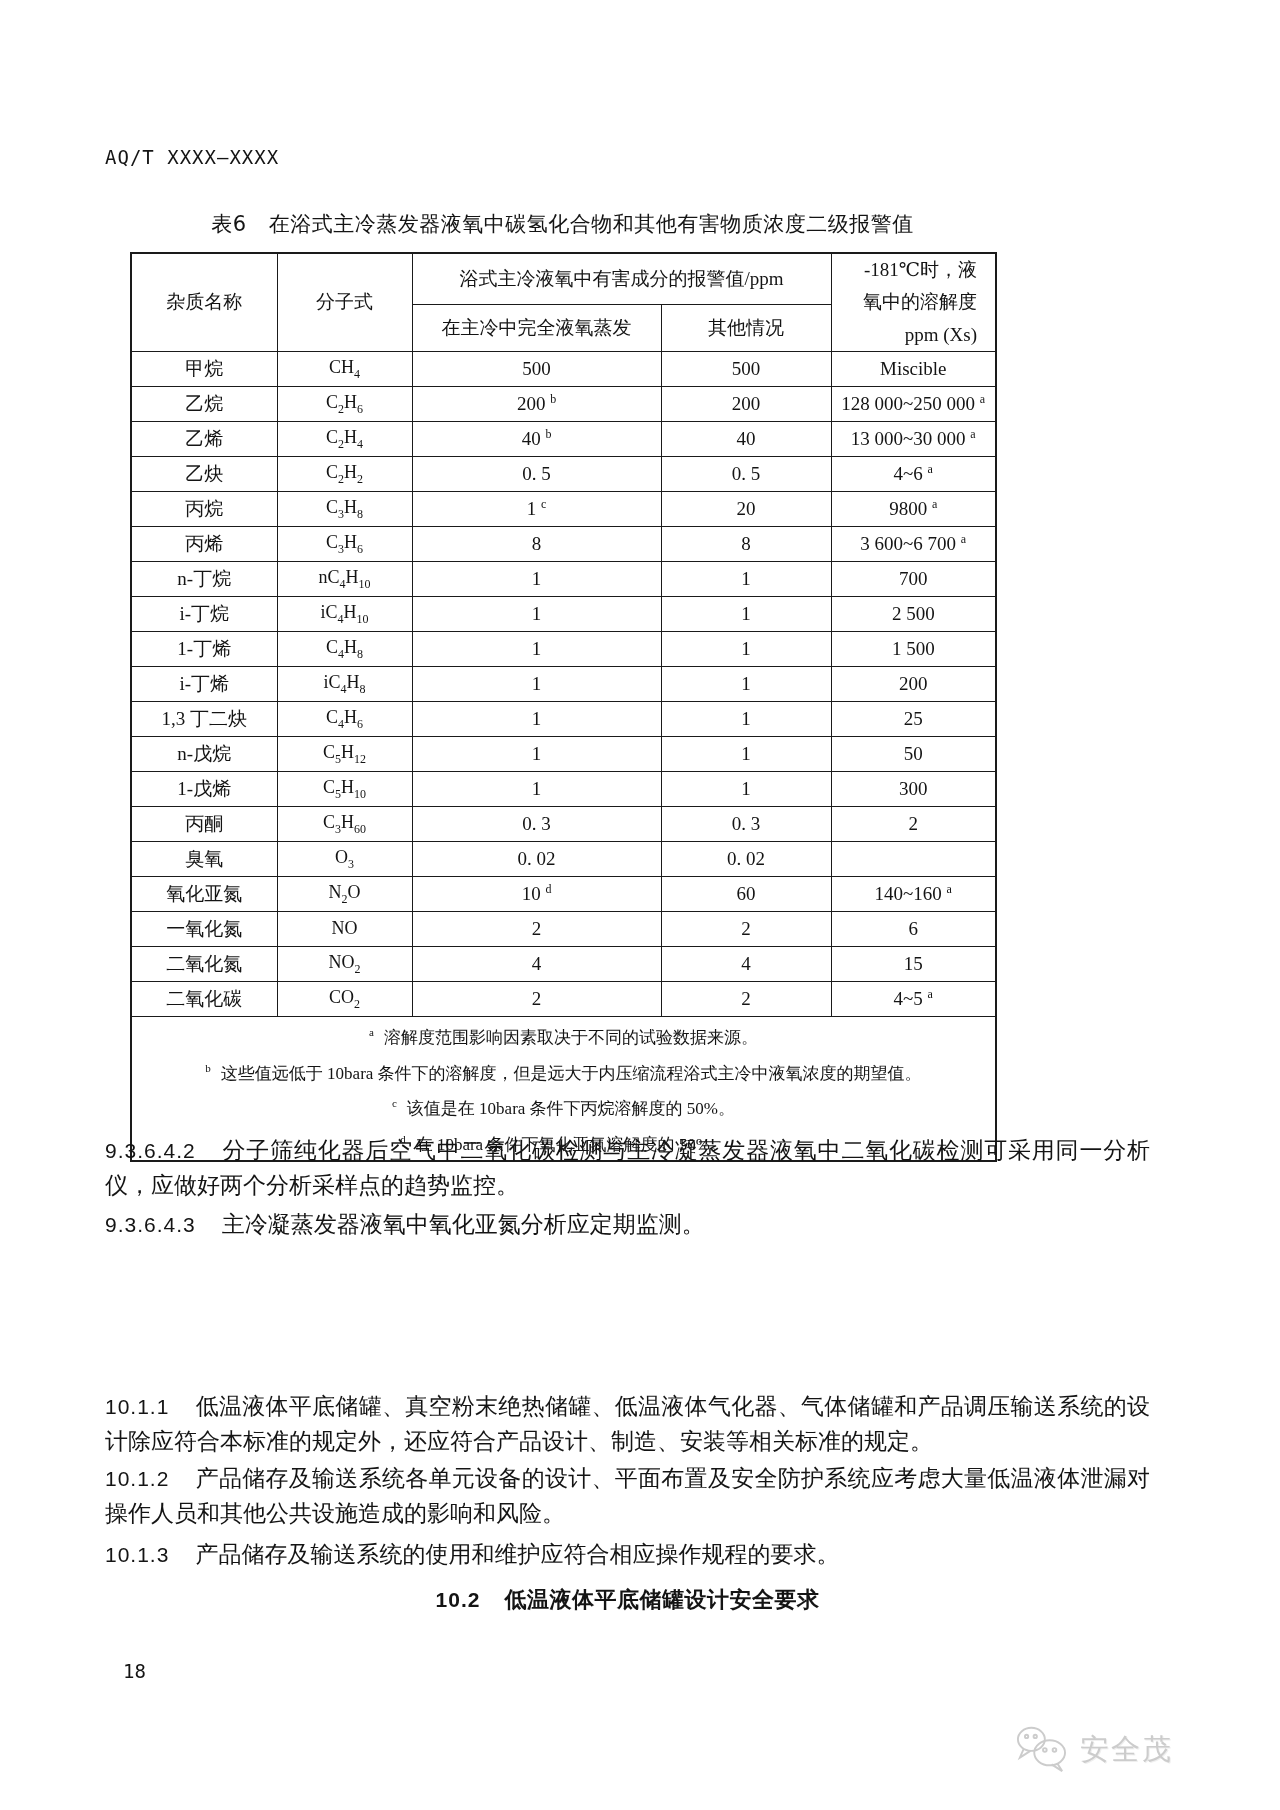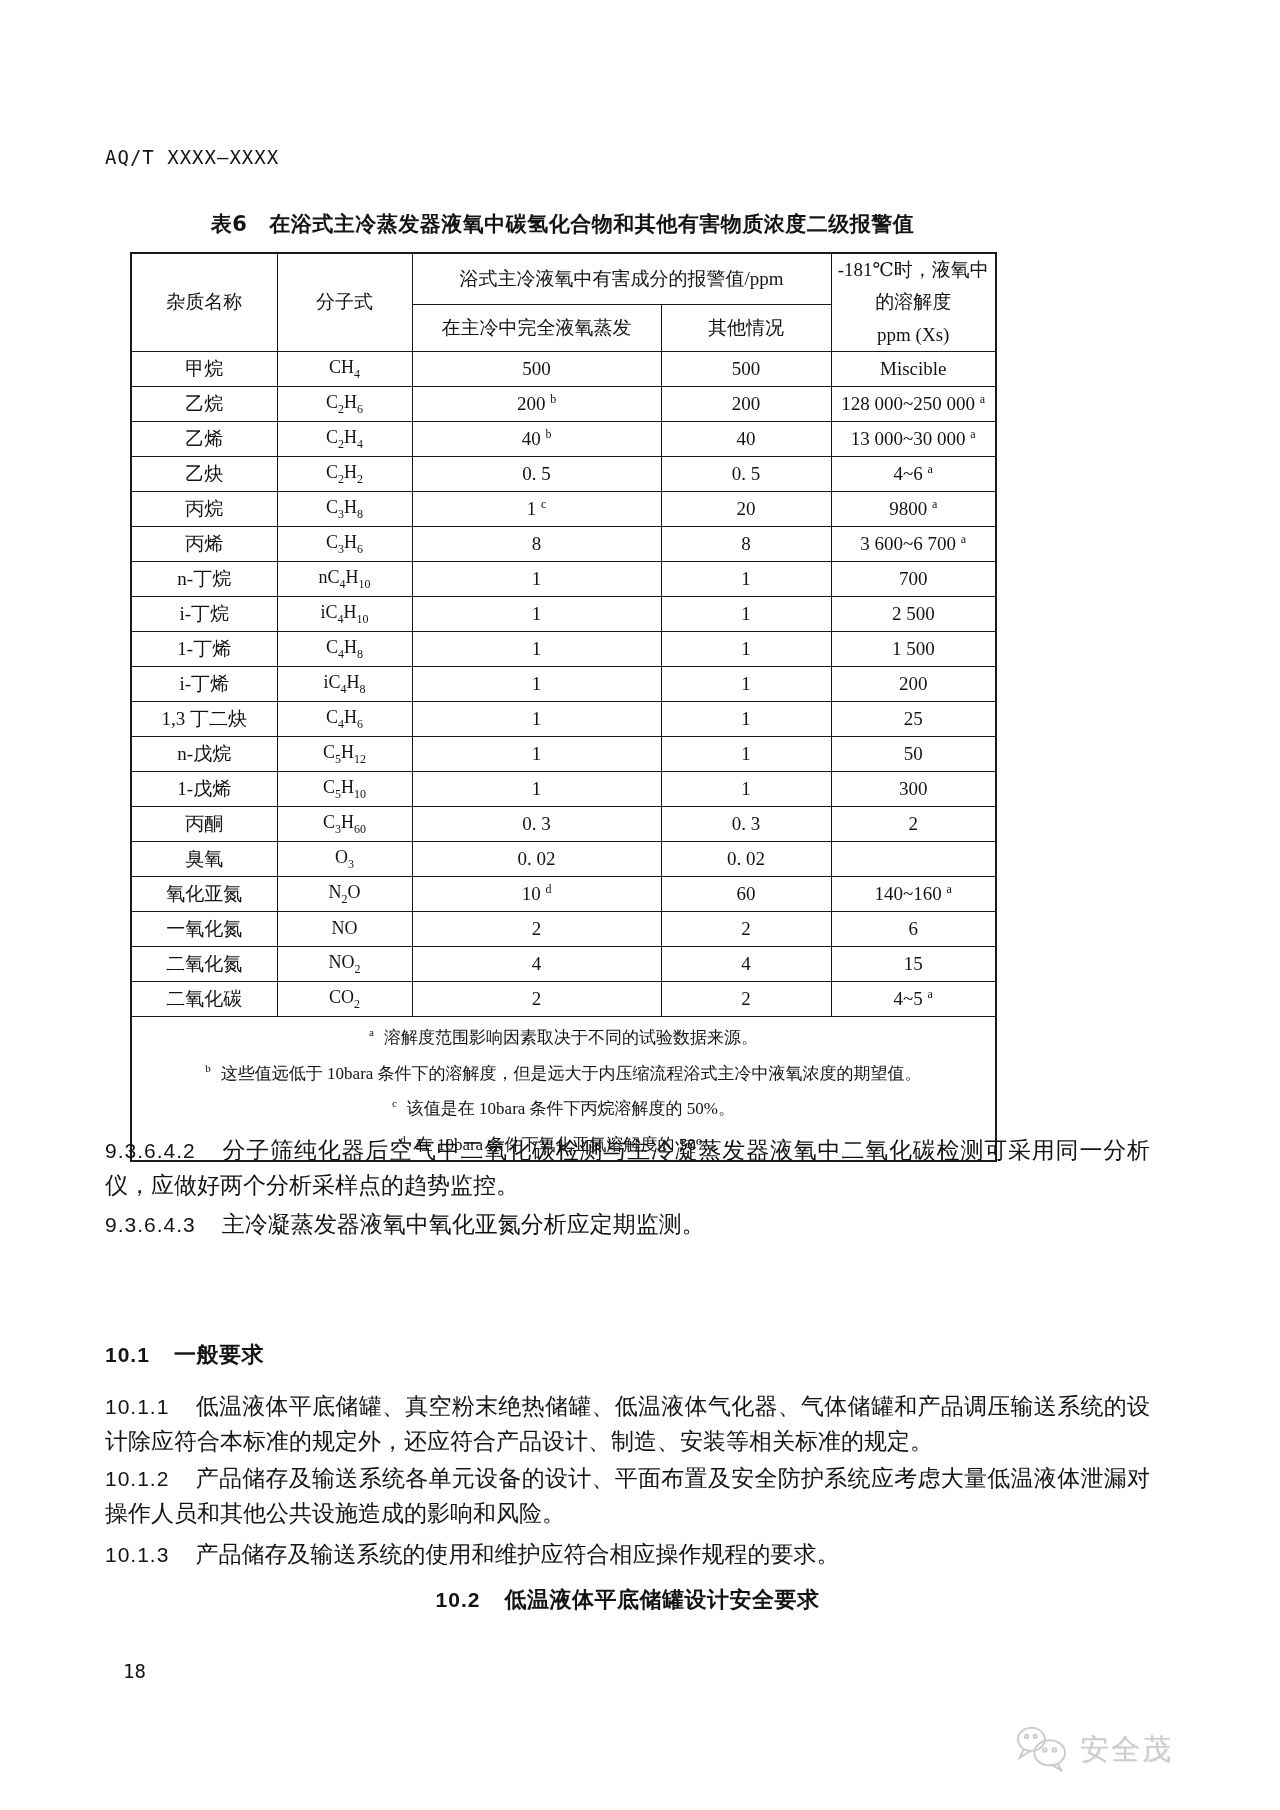--- a/index.html
+++ b/index.html
@@ -14,21 +14,21 @@
   .doc-code{
     position:absolute;left:105px;top:146px;
     font-family:"DejaVu Sans Mono","Liberation Mono",monospace;
     font-size:19px;font-weight:normal;letter-spacing:1px;
   }
 
   
   .table-title{
     position:absolute;left:130px;top:210px;width:865px;
     text-align:center;font-family:"DejaVu Sans","Liberation Sans",sans-serif;
-    font-weight:bold;font-size:21px;letter-spacing:0.5px;
+    font-weight:normal;font-size:21px;letter-spacing:0.5px;
   }
   .table-title .gap{display:inline-block;width:22px;}
 
   
   table.impurity-table{
     position:absolute;left:130px;top:252px;width:865px;
     border-collapse:collapse;table-layout:fixed;
     border:2px solid #1a1a1a;
     font-size:19px;
   }
@@ -102,21 +102,21 @@
         <col style="width:135px">
         <col style="width:249px">
         <col style="width:170px">
         <col style="width:165px">
     </colgroup>
     <tbody>
       <tr class="hdr1">
         <td rowspan="2">杂质名称</td>
         <td rowspan="2">分子式</td>
         <td colspan="2">浴式主冷液氧中有害成分的报警值/ppm</td>
-        <td rowspan="2" style="text-align:center;padding:0 3px;">
+        <td rowspan="2" style="text-align:right;padding:0 18px;">
           <div class="sol-hdr-line">-181℃时，液氧中的溶解度</div>
           <div class="sol-hdr-line">ppm (Xs)</div>
         </td>
       </tr>
       <tr class="hdr2">
         <td>在主冷中完全液氧蒸发</td>
         <td>其他情况</td>
       </tr>
 
       <tr class="data-row">
@@ -267,23 +267,20 @@
 
   <div class="para" style="top:1133px;">
     <span class="clause-num">9.3.6.4.2</span><span>分子筛纯化器后空气中二氧化碳检测与主冷凝蒸发器液氧中二氧化碳检测可采用同一分析仪，应做好两个分析采样点的趋势监控。</span>
   </div>
 
   <div class="para" style="top:1207px;">
     <span class="clause-num">9.3.6.4.3</span><span>主冷凝蒸发器液氧中氧化亚氮分析应定期监测。</span>
   </div>
 
 
-  <div class="heading" style="top:1340px;">
-    <span class="clause-num">10.1</span><span>一般要求</span>
-  </div>
 
   <div class="para" style="top:1389px;">
     <span class="clause-num">10.1.1</span><span>低温液体平底储罐、真空粉末绝热储罐、低温液体气化器、气体储罐和产品调压输送系统的设计除应符合本标准的规定外，还应符合产品设计、制造、安装等相关标准的规定。</span>
   </div>
 
   <div class="para" style="top:1461px;">
     <span class="clause-num">10.1.2</span><span>产品储存及输送系统各单元设备的设计、平面布置及安全防护系统应考虑大量低温液体泄漏对操作人员和其他公共设施造成的影响和风险。</span>
   </div>
 
   <div class="para" style="top:1537px;">

